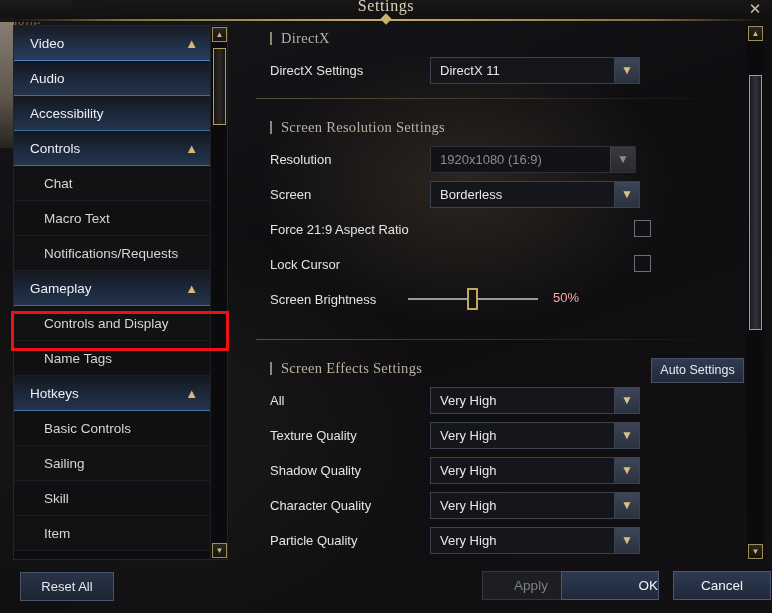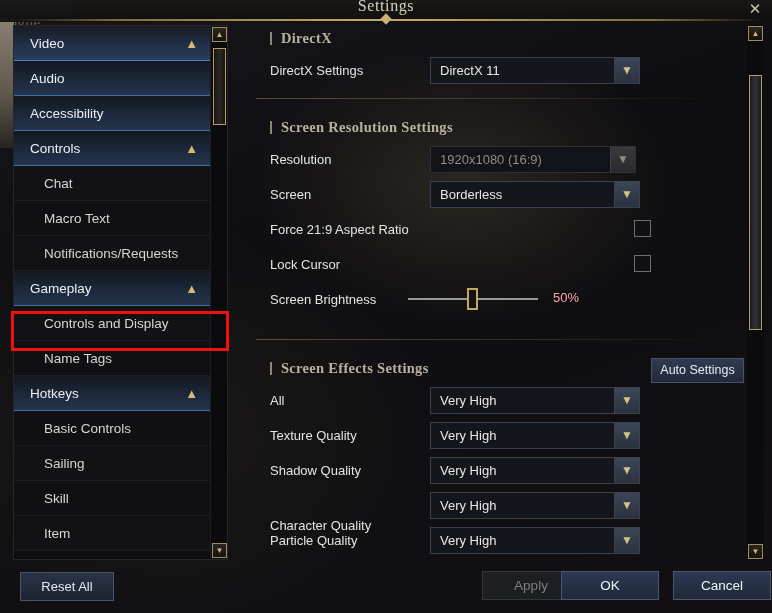--- a/index.html
+++ b/index.html
@@ -223,21 +223,20 @@
     border: 1px solid #b39d63;
     cursor: pointer;
   }
 
   .section-head {
     position: absolute;
     font-family: "Liberation Serif", serif;
     font-size: 14.5px;
     color: #b9b1a2;
     letter-spacing: .3px;
-    font-weight: bold;
   }
   .section-head .bar {
     display: inline-block;
     width: 2px; height: 13px;
     background: #8e8778;
     margin-right: 9px;
     vertical-align: -2px;
   }
   .divider {
     position: absolute;
@@ -340,20 +339,21 @@
     left: 482px;
     background: #1d1e22;
     border: 1px solid #333640;
     color: #7d7f86;
   }
   #ok-button {
     left: 561px;
     background: linear-gradient(180deg, #2d3a52, #1f2838);
     border: 1px solid #4b5870;
     color: #f0f3f8;
+    text-align: right;
   }
   #cancel-button {
     left: 673px;
     background: linear-gradient(180deg, #2d3a52, #1f2838);
     border: 1px solid #4b5870;
     color: #f0f3f8;
   }
 </style>
 </head>
 <body>
@@ -440,21 +440,21 @@
         <div class="row-label" style="left: 22px; top: 403px;">Texture Quality</div>
         <div class="dropdown" style="left: 182px; top: 397px; width: 210px;">
           <span class="val">Very High</span>
           <span class="arrow">▼</span>
         </div>
         <div class="row-label" style="left: 22px; top: 438px;">Shadow Quality</div>
         <div class="dropdown" style="left: 182px; top: 432px; width: 210px;">
           <span class="val">Very High</span>
           <span class="arrow">▼</span>
         </div>
-        <div class="row-label" style="left: 22px; top: 473px; margin-top: 20px;">Character Quality</div>
+        <div class="row-label" style="left: 22px; top: 473px;">Character Quality</div>
         <div class="dropdown" style="left: 182px; top: 467px; width: 210px;">
           <span class="val">Very High</span>
           <span class="arrow">▼</span>
         </div>
         <div class="row-label" style="left: 22px; top: 508px;">Particle Quality</div>
         <div class="dropdown" style="left: 182px; top: 502px; width: 210px;">
           <span class="val">Very High</span>
           <span class="arrow">▼</span>
         </div>
       </div>

